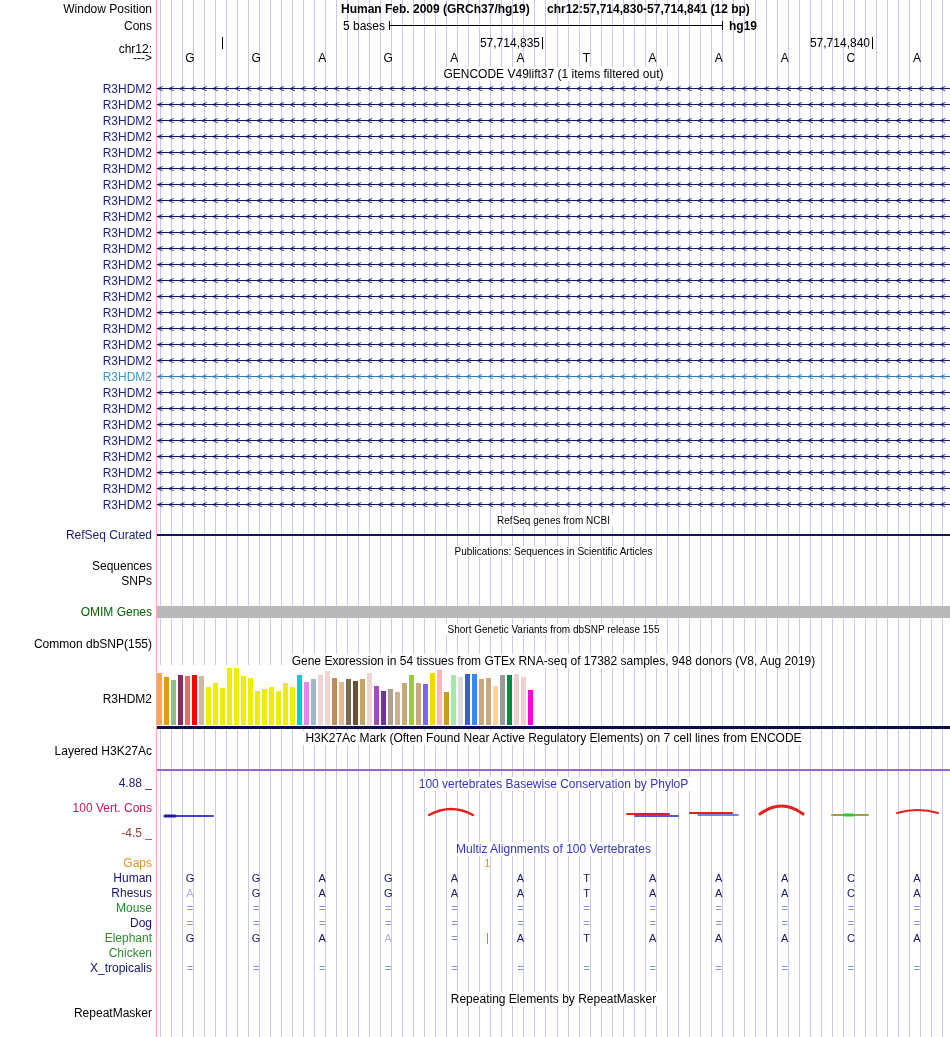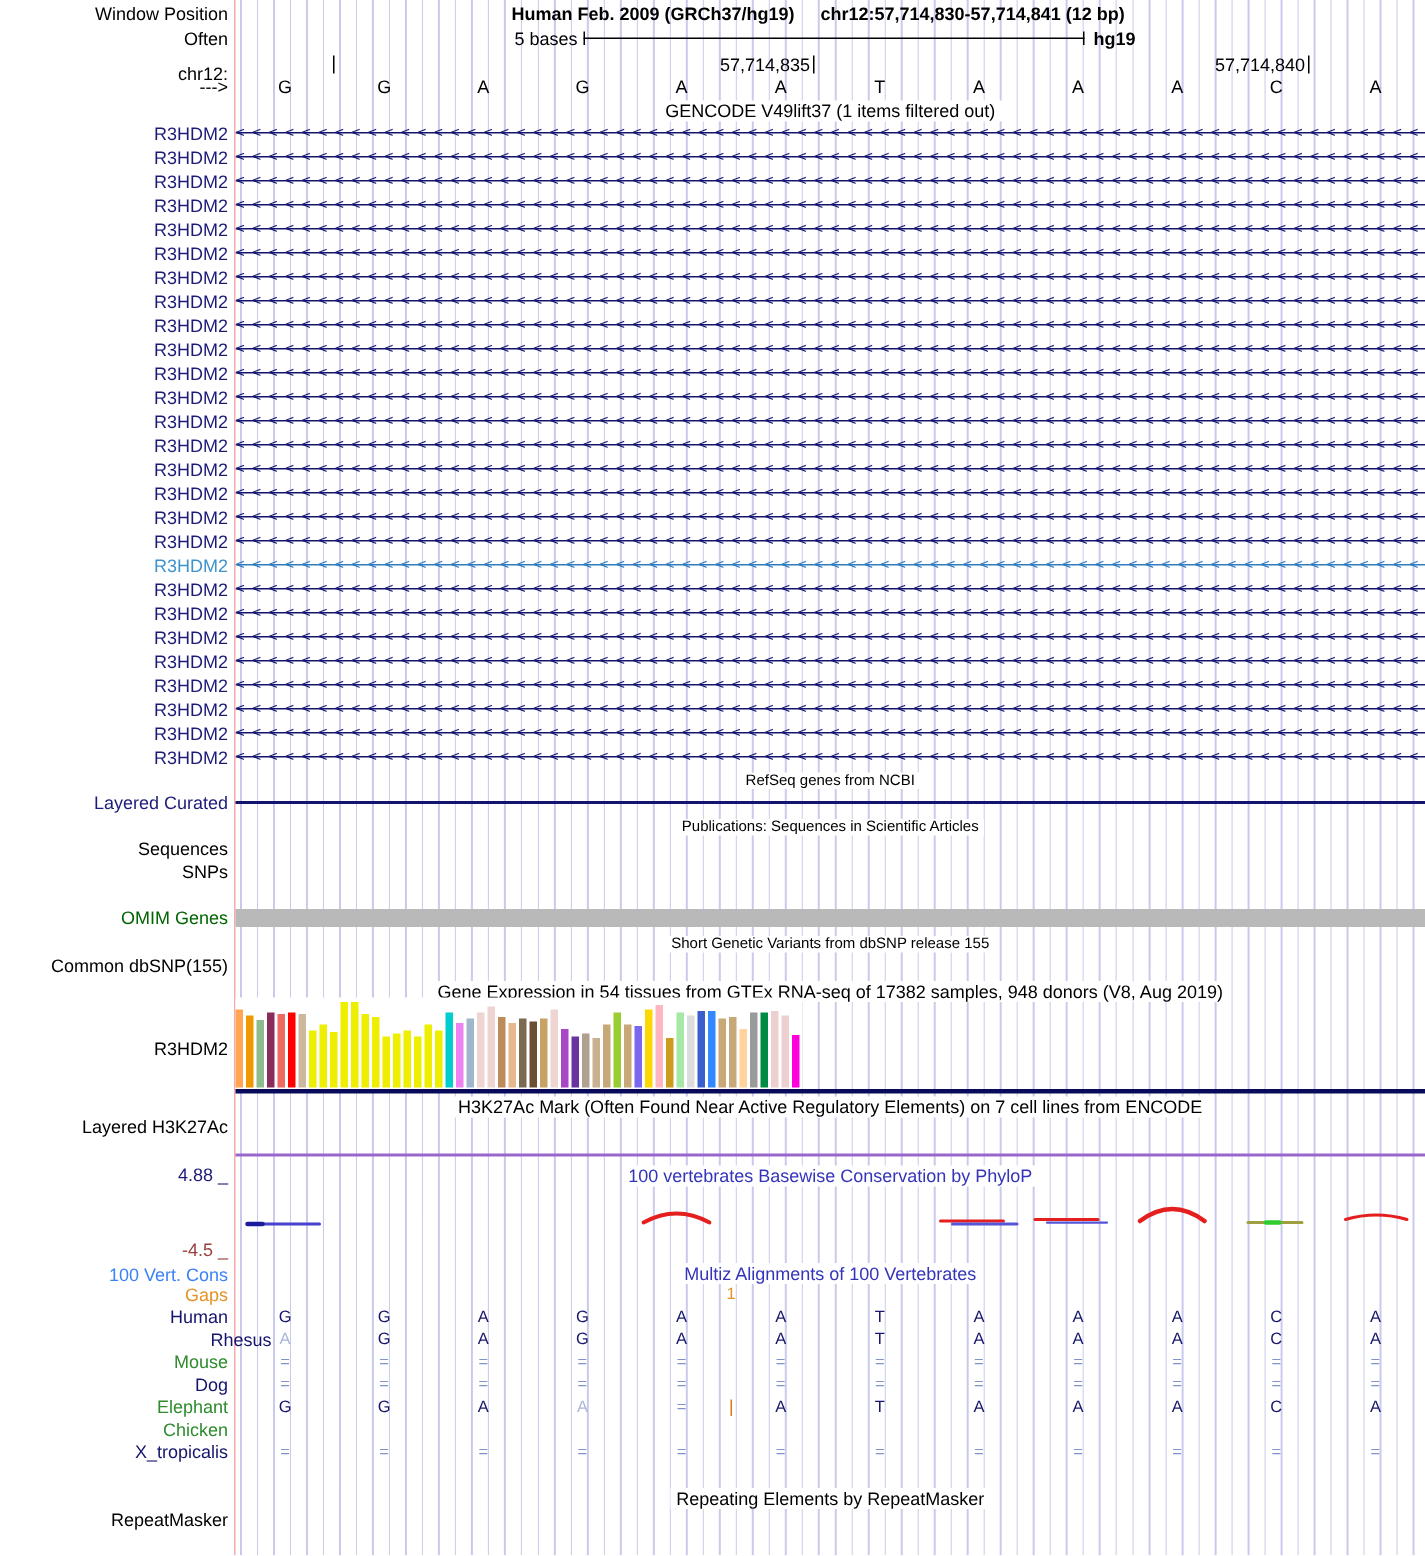--- a/index.html
+++ b/index.html
@@ -49,21 +49,21 @@
 <body>
 
 <div id="browser">
   <div class="guides"></div>
   <div class="pinkline"></div>
 
   <div class="lbl" style="top:2px">Window Position</div>
   <div class="abs" style="left:341px;top:2px">Human Feb. 2009 (GRCh37/hg19)</div>
   <div class="abs" style="left:547px;top:2px">chr12:57,714,830-57,714,841 (12 bp)</div>
 
-  <div class="lbl" style="top:19px">Often</div>
+  <div class="lbl" style="top:19px">Cons</div>
   <div class="num" style="left:285px;top:19px;width:100px">5 bases</div>
   <div class="abs" style="left:389px;top:25px;width:334px;height:1px;background:#000"></div>
   <div class="tick" style="left:389px;top:21px;height:9px"></div>
   <div class="tick" style="left:722px;top:21px;height:9px"></div>
   <div class="abs" style="left:729px;top:19px">hg19</div>
 
   <div class="lbl" style="top:42px">chr12:</div>
   <div class="tick" style="left:222px;top:37px;height:12px"></div>
   <div class="num" style="left:441px;top:36px;width:99px">57,714,835</div>
   <div class="tick" style="left:542px;top:37px;height:12px"></div>
@@ -273,21 +273,21 @@
       <div class="gene-row" style="top: 416px;">
         <div class="glabel" style="color: rgb(28, 28, 120);">R3HDM2</div>
         <div class="arrowline">
           <div class="hline" style="background: rgb(20, 20, 110);"></div>
           <span class="arrows" style="color: rgb(20, 20, 110);">&lt;&lt;&lt;&lt;&lt;&lt;&lt;&lt;&lt;&lt;&lt;&lt;&lt;&lt;&lt;&lt;&lt;&lt;&lt;&lt;&lt;&lt;&lt;&lt;&lt;&lt;&lt;&lt;&lt;&lt;&lt;&lt;&lt;&lt;&lt;&lt;&lt;&lt;&lt;&lt;&lt;&lt;&lt;&lt;&lt;&lt;&lt;&lt;&lt;&lt;&lt;&lt;&lt;&lt;&lt;&lt;&lt;&lt;&lt;&lt;&lt;&lt;&lt;&lt;&lt;&lt;&lt;&lt;&lt;&lt;&lt;&lt;&lt;</span>
         </div>
       </div>
     </div>
 
   <div class="title small" style="top:514px"><span>RefSeq genes from NCBI</span></div>
-  <div class="lbl navy" style="top:528px">Layered Curated</div>
+  <div class="lbl navy" style="top:528px">RefSeq Curated</div>
   <div class="hrule" style="top:534px;height:2px;background:#14146e"></div>
 
   <div class="title small" style="top:545px"><span>Publications: Sequences in Scientific Articles</span></div>
   <div class="lbl" style="top:559px">Sequences</div>
   <div class="lbl" style="top:574px">SNPs</div>
 
   <div class="hrule" style="top:606px;height:12px;background:#b9b9b9"></div>
   <div class="lbl dkgreen" style="top:605px">OMIM Genes</div>
 
   <div class="title small" style="top:623px"><span>Short Genetic Variants from dbSNP release 155</span></div>
@@ -353,21 +353,21 @@
     </div>
   <div class="lbl" style="top:692px">R3HDM2</div>
   <div class="hrule" style="top:726px;height:3px;background:#0a0a5a"></div>
 
   <div class="title" style="top:731px"><span>H3K27Ac Mark (Often Found Near Active Regulatory Elements) on 7 cell lines from ENCODE</span></div>
   <div class="lbl" style="top:744px">Layered H3K27Ac</div>
   <div class="hrule" style="top:769px;height:2px;background:#9a66cc"></div>
 
   <div class="lbl navy" style="top:776px">4.88 _</div>
   <div class="title blue" style="top:777px"><span>100 vertebrates Basewise Conservation by PhyloP</span></div>
-  <div class="lbl" style="top:843px;color:#3b82f6">100 Vert. Cons</div>
+  <div class="lbl" style="top:801px;color:#be185d">100 Vert. Cons</div>
   <svg id="phylop-svg" style="position:absolute;left:157px;top:798px" width="793" height="30" viewBox="0 0 793 30">
       <line x1="8" y1="18" x2="56" y2="18" stroke="#4343cf" stroke-width="2" stroke-linecap="round"></line>
       <line x1="8" y1="18" x2="18" y2="18" stroke="#1c1c9e" stroke-width="3" stroke-linecap="round"></line>
       <path d="M272,17 Q294,5 316,17" fill="none" stroke="#e51e1e" stroke-width="2.5" stroke-linecap="round"></path>
       <line x1="470" y1="16" x2="512" y2="16" stroke="#e51e1e" stroke-width="2" stroke-linecap="round"></line>
       <line x1="478" y1="18" x2="521" y2="18" stroke="#5555d8" stroke-width="2" stroke-linecap="round"></line>
       <line x1="533" y1="15" x2="575" y2="15" stroke="#e51e1e" stroke-width="2" stroke-linecap="round"></line>
       <line x1="541" y1="17" x2="581" y2="17" stroke="#5555d8" stroke-width="1.5" stroke-linecap="round"></line>
       <path d="M603,16 Q624.5,0 646,16" fill="none" stroke="#e51e1e" stroke-width="3" stroke-linecap="round"></path>
       <line x1="675" y1="17" x2="711" y2="17" stroke="#a0a040" stroke-width="2" stroke-linecap="round"></line>
@@ -395,21 +395,21 @@
           <div class="mz-cell" style="left: 330.417px; width: 66.0833px;">A</div>
           <div class="mz-cell" style="left: 396.5px; width: 66.0833px;">T</div>
           <div class="mz-cell" style="left: 462.583px; width: 66.0833px;">A</div>
           <div class="mz-cell" style="left: 528.667px; width: 66.0833px;">A</div>
           <div class="mz-cell" style="left: 594.75px; width: 66.0833px;">A</div>
           <div class="mz-cell" style="left: 660.833px; width: 66.0833px;">C</div>
           <div class="mz-cell" style="left: 726.917px; width: 66.0833px;">A</div>
         </div>
       </div>
       <div class="mz-row" style="top: 30px;">
-        <div class="mzlabel" style="color: rgb(20, 20, 110); padding-left: 29px;">Rhesus</div>
+        <div class="mzlabel" style="color: rgb(20, 20, 110);">Rhesus</div>
         <div class="mz-cells">
           <div class="mz-cell light" style="left: 0px; width: 66.0833px;">A</div>
           <div class="mz-cell" style="left: 66.0833px; width: 66.0833px;">G</div>
           <div class="mz-cell" style="left: 132.167px; width: 66.0833px;">A</div>
           <div class="mz-cell" style="left: 198.25px; width: 66.0833px;">G</div>
           <div class="mz-cell" style="left: 264.333px; width: 66.0833px;">A</div>
           <div class="mz-cell" style="left: 330.417px; width: 66.0833px;">A</div>
           <div class="mz-cell" style="left: 396.5px; width: 66.0833px;">T</div>
           <div class="mz-cell" style="left: 462.583px; width: 66.0833px;">A</div>
           <div class="mz-cell" style="left: 528.667px; width: 66.0833px;">A</div>

